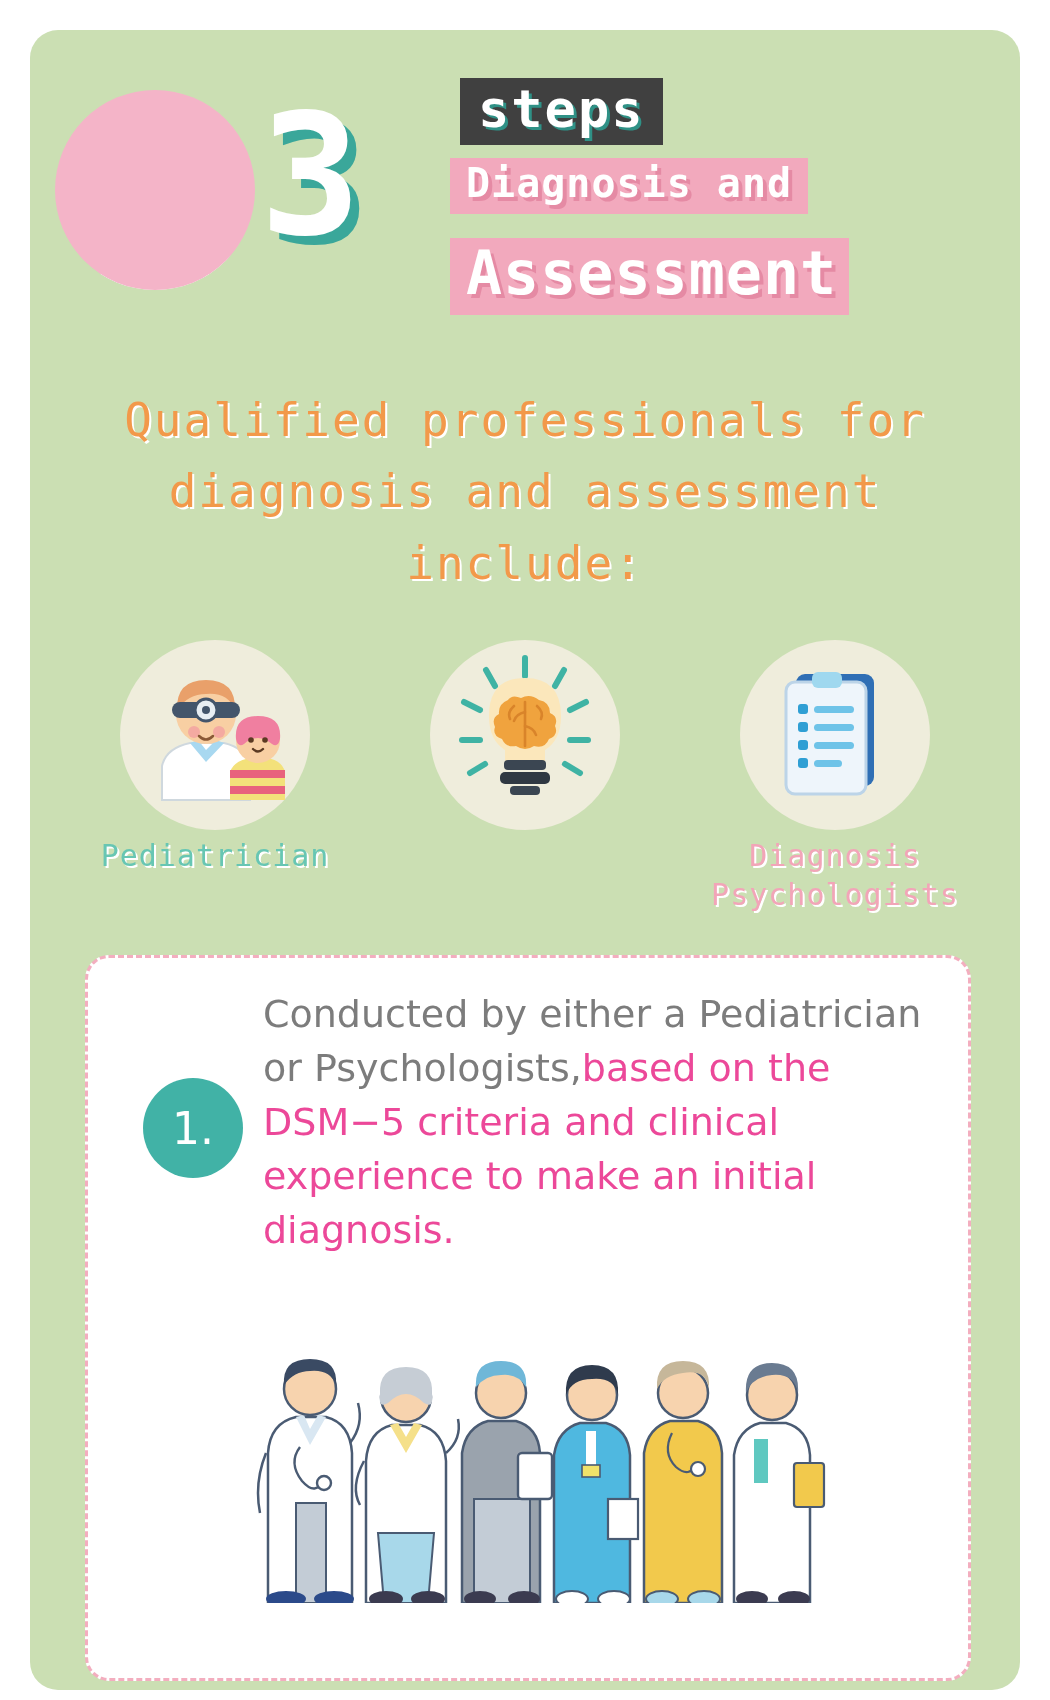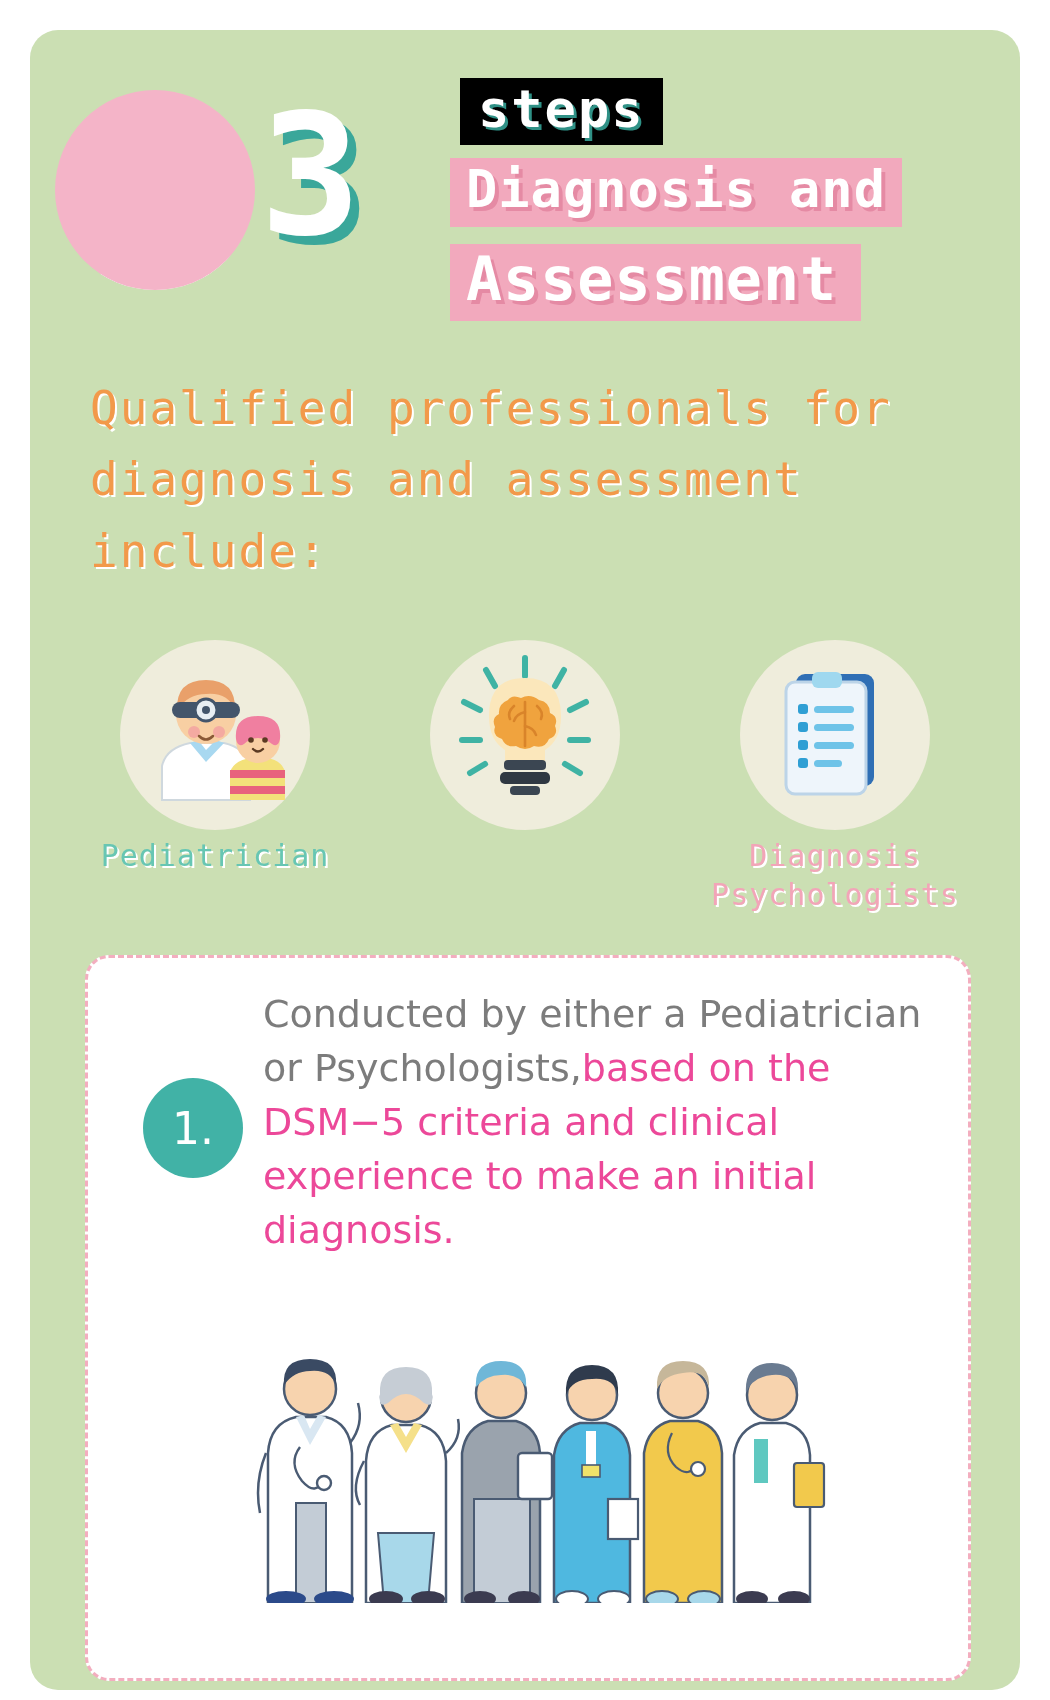--- a/index.html
+++ b/index.html
@@ -67,21 +67,21 @@
     line-height: 1;
     color: #ffffff;
     text-shadow: 9px 9px 0 #3aa79a;
     letter-spacing: -4px;
   }
 
   .steps-word {
     position: absolute;
     left: 430px;
     top: 48px;
-    background: #000000;
+    background: #404040;
     padding: 4px 18px 8px 18px;
     font-family: "DejaVu Sans Mono", monospace;
     font-size: 52px;
     font-weight: 700;
     color: #ffffff;
     letter-spacing: 2px;
     text-shadow: 3px 3px 0 #2f9186;
     line-height: 1.05;
   }
 
@@ -91,37 +91,37 @@
     font-family: "DejaVu Sans Mono", monospace;
     font-weight: 700;
     color: #ffffff;
     letter-spacing: 1px;
     text-shadow: 4px 4px 0 #e58aa4;
     line-height: 1.05;
   }
   .title-line-1 {
     left: 420px;
     top: 128px;
-    font-size: 52px;
+    font-size: 40px;
     padding: 4px 16px 10px 16px;
   }
   .title-line-2 {
     left: 420px;
-    top: 214px;
+    top: 208px;
     font-size: 60px;
-    padding: 4px 24px 10px 16px;
+    padding: 4px 12px 10px 16px;
   }
 
   
   .subtitle {
     position: absolute;
     left: 60px;
-    top: 343px;
+    top: 355px;
     width: 870px;
-    text-align: left;
+    text-align: center;
     font-family: "DejaVu Sans Mono", monospace;
     font-size: 46px;
     line-height: 1.55;
     color: #f2994a;
     letter-spacing: 2px;
     text-shadow: 2px 2px 0 #ffffff;
   }
 
   
   .pro-row {

